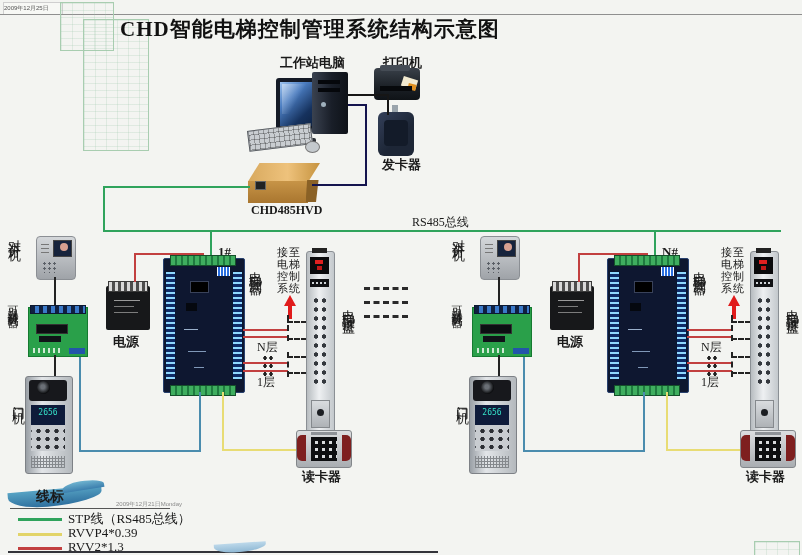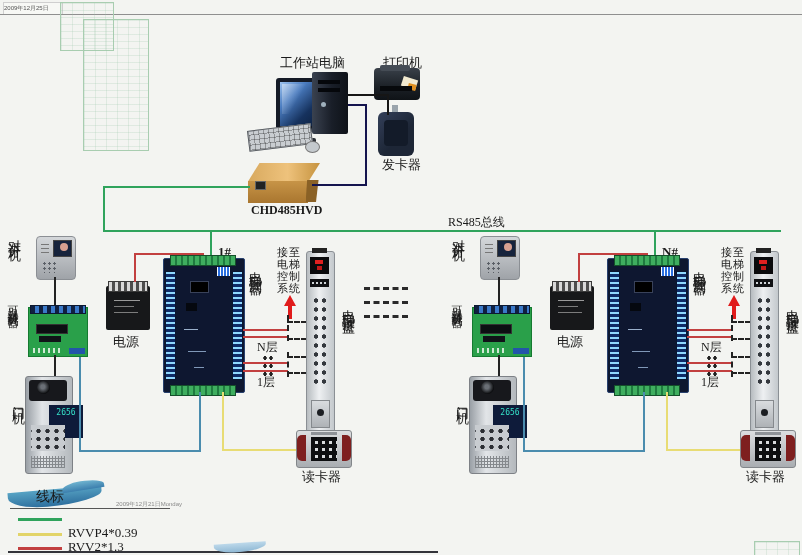--- a/index.html
+++ b/index.html
@@ -1,20 +1,20 @@
 <!DOCTYPE html>
 <html><head>
 <meta charset="utf-8">
 <style>
   html,body{margin:0;padding:0;}
   body{font-family:"Liberation Sans","DejaVu Sans",sans-serif;}
   #canvas{position:relative;width:802px;height:555px;background:#f3f4f1;overflow:hidden;
     font-family:"Liberation Serif","DejaVu Serif",serif;color:#1a1a1a;}
   .abs{position:absolute;}
-  .lbl{position:absolute;font-size:13px;white-space:nowrap;}
+  .lbl{position:absolute;font-size:13px;white-space:nowrap;font-weight:bold;}
   .lbl-sm{position:absolute;font-size:12px;white-space:nowrap;}
   .vtext{position:absolute;writing-mode:vertical-rl;text-orientation:upright;letter-spacing:3px;font-size:13px;line-height:1;}
   .vtext.small{font-size:11px;letter-spacing:2px;}
   .wire{position:absolute;}
   .h2{height:2px;} .w2{width:2px;}
   .dash-h{position:absolute;border-top:2px dashed #222;height:0;}
   .dash-v{position:absolute;border-left:2px dashed #222;width:0;}
   .sepdash{position:absolute;width:44px;border-top:3px dashed #2a2a2a;height:0;}
   
   .gridrect{position:absolute;border:1px solid #a8cdb0;
@@ -80,21 +80,21 @@
   .decoder .chip2{position:absolute;left:10px;top:28px;width:22px;height:6px;background:#101418;}
   .decoder .conn{position:absolute;right:2px;bottom:2px;width:16px;height:6px;background:#2255aa;}
   .decoder .dots{position:absolute;left:4px;bottom:3px;width:28px;height:5px;
     background:repeating-linear-gradient(90deg,#cfe8d4 0 2px,transparent 2px 5px);}
   
   .door{position:absolute;width:46px;height:96px;border-radius:3px;border:1px solid #7d8186;
     background:linear-gradient(90deg,#9aa0a6,#e2e5e8 35%,#b4b9bd);}
   .door .cam{position:absolute;left:3px;top:3px;width:38px;height:21px;background:#17181c;border-radius:3px;}
   .door .eye{position:absolute;left:11px;top:4px;width:13px;height:13px;border-radius:50%;
     background:radial-gradient(circle at 45% 45%,#6a6f76 2px,#0a0b0d 7px);}
-  .door .lcd{position:absolute;left:23px;top:28px;width:34px;height:33px;background:#0e1b3a;
+  .door .lcd{position:absolute;left:5px;top:28px;width:34px;height:33px;background:#0e1b3a;
     color:#35e0c8;font-size:8px;line-height:16px;text-align:center;font-family:"DejaVu Sans Mono",monospace;}
   .door .keys{position:absolute;left:5px;top:48px;width:34px;height:26px;
     background-color:#c8ccd0;background-image:radial-gradient(#2b2e33 2px,transparent 2.3px);background-size:9px 8px;background-position:3px 2px;}
   .door .grille{position:absolute;left:5px;bottom:5px;width:34px;height:12px;
     background-image:repeating-linear-gradient(90deg,#85898d 0 1px,transparent 1px 3px),
                      repeating-linear-gradient(0deg,#85898d 0 1px,transparent 1px 3px);}
   
   .power{position:absolute;width:44px;height:44px;background:#17181a;border-radius:2px;}
   .power .terms{position:absolute;left:2px;top:-5px;width:38px;height:9px;border:1px solid #3a3a3a;
     background:repeating-linear-gradient(90deg,#d8d8d8 0 3px,#4d4d4d 3px 6px);}
@@ -164,20 +164,21 @@
 </style>
 </head>
 <body>
 
 <div id="canvas">
 
   <div id="stampbox">2009年12月25日Monday</div>
   <div class="titleline"></div>
   <div class="gridrect" style="left:60px;top:2px;width:52px;height:47px;"></div>
   <div class="gridrect" style="left:83px;top:19px;width:64px;height:130px;"></div>
+  <div id="page-title">CHD智能电梯控制管理系统结构示意图</div>
 
   <div class="lbl" style="left:280px;top:54px;">工作站电脑</div>
   <div class="monitor">
       <div class="scr"></div>
       <div class="glint"></div>
     </div>
   <div class="mstand"></div>
   <div class="mbase"></div>
   <div class="tower">
     <div class="slot" style="top:8px;"></div>
@@ -210,21 +211,21 @@
   <div class="lbl" style="left:251px;top:203px;font-weight:bold;font-size:12px;">CHD485HVD</div>
 
   <div class="wire h2" style="left:348px;top:94px;width:40px;background:#161616;"></div>
   <div class="wire w2" style="left:387px;top:94px;height:21px;background:#161616;"></div>
   <div class="wire h2" style="left:348px;top:104px;width:19px;background:#14144e;"></div>
   <div class="wire w2" style="left:365px;top:104px;height:81px;background:#14144e;"></div>
   <div class="wire h2" style="left:312px;top:184px;width:55px;background:#14144e;"></div>
   <div class="wire h2" style="left:104px;top:186px;width:146px;background:#2fa35c;"></div>
   <div class="wire w2" style="left:103px;top:186px;height:46px;background:#2fa35c;"></div>
 
-  <div class="lbl-sm" style="left:448px;top:214px;text-align:right;">RS485总线</div>
+  <div class="lbl-sm" style="left:412px;top:214px;text-align:right;">RS485总线</div>
   <div class="wire h2" style="left:103px;top:230px;width:678px;background:#2fa35c;"></div>
 
   <div class="sepdash" style="left:364px;top:287px;"></div>
   <div class="sepdash" style="left:364px;top:301px;"></div>
   <div class="sepdash" style="left:364px;top:315px;"></div>
 
   <div id="groups">
     <div class="group abs" style="left:0;top:0;width:802px;height:555px;">
 
       <div class="vtext" style="left:8px;top:229px;">对讲分机</div>
@@ -436,20 +437,21 @@
     </div>
   </div>
 
   <div class="sw-a"></div>
   <div class="sw-b"></div>
   <div class="lbl" style="left:36px;top:488px;font-size:14px;">线标</div>
   <div id="legend-date">2009年12月21日Monday</div>
   <div id="legend-rule"></div>
 
   <div class="legrow-line" style="top:518px;background:#2fa35c;"></div>
+  <div class="leg-label" style="top:510px;">STP线（RS485总线）</div>
   <div class="legrow-line" style="top:533px;background:#e2d468;"></div>
   <div class="leg-label" style="top:525px;">RVVP4*0.39</div>
   <div class="legrow-line" style="top:547px;background:#c24040;"></div>
   <div class="leg-label" style="top:539px;">RVV2*1.3</div>
 
   <div id="bottom-line"></div>
   <div class="sw-c"></div>
   <div class="gridrect" style="left:754px;top:541px;width:44px;height:13px;"></div>
 
 </div>

